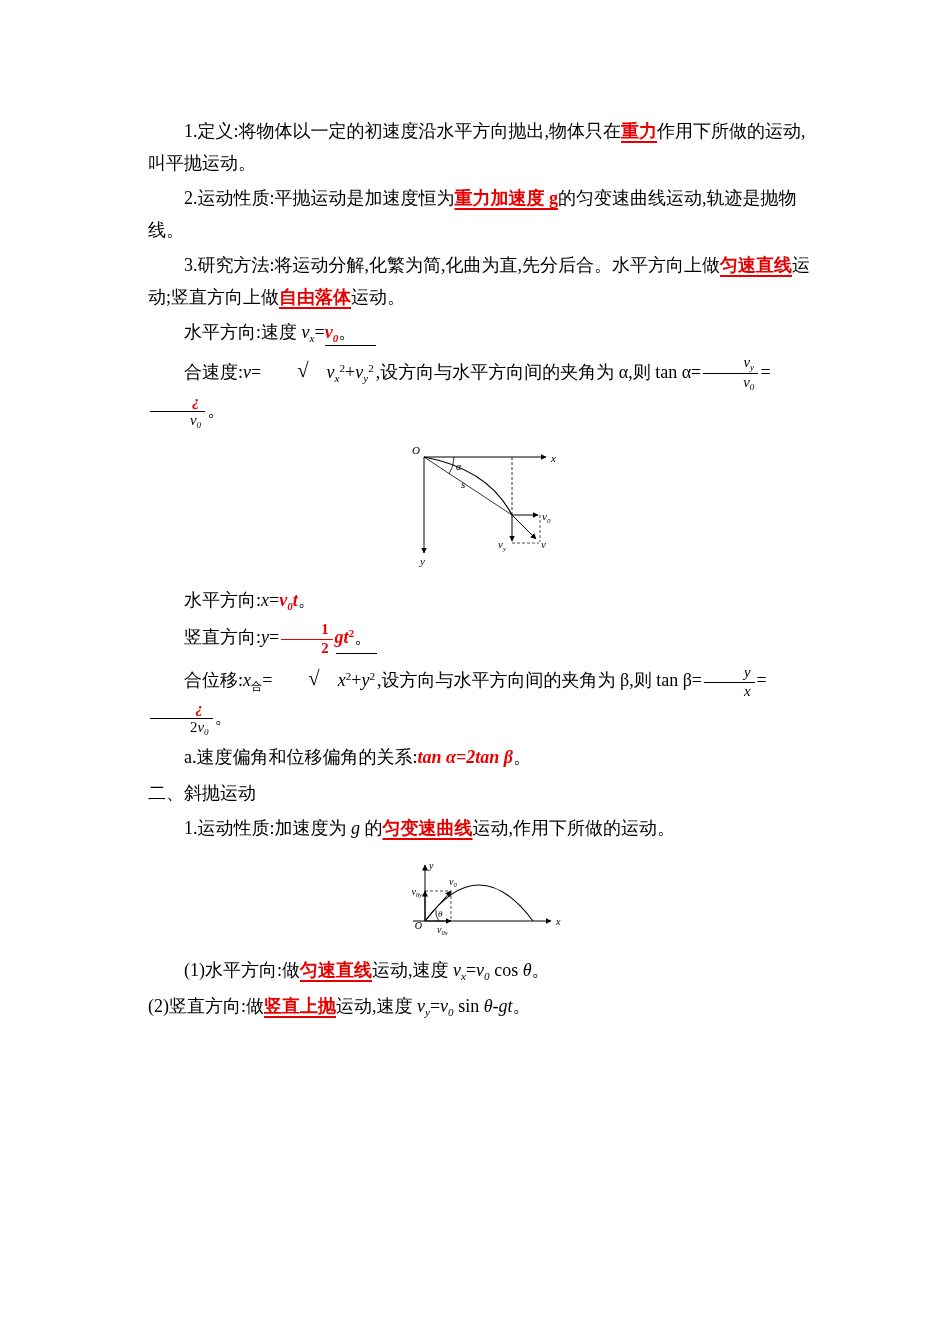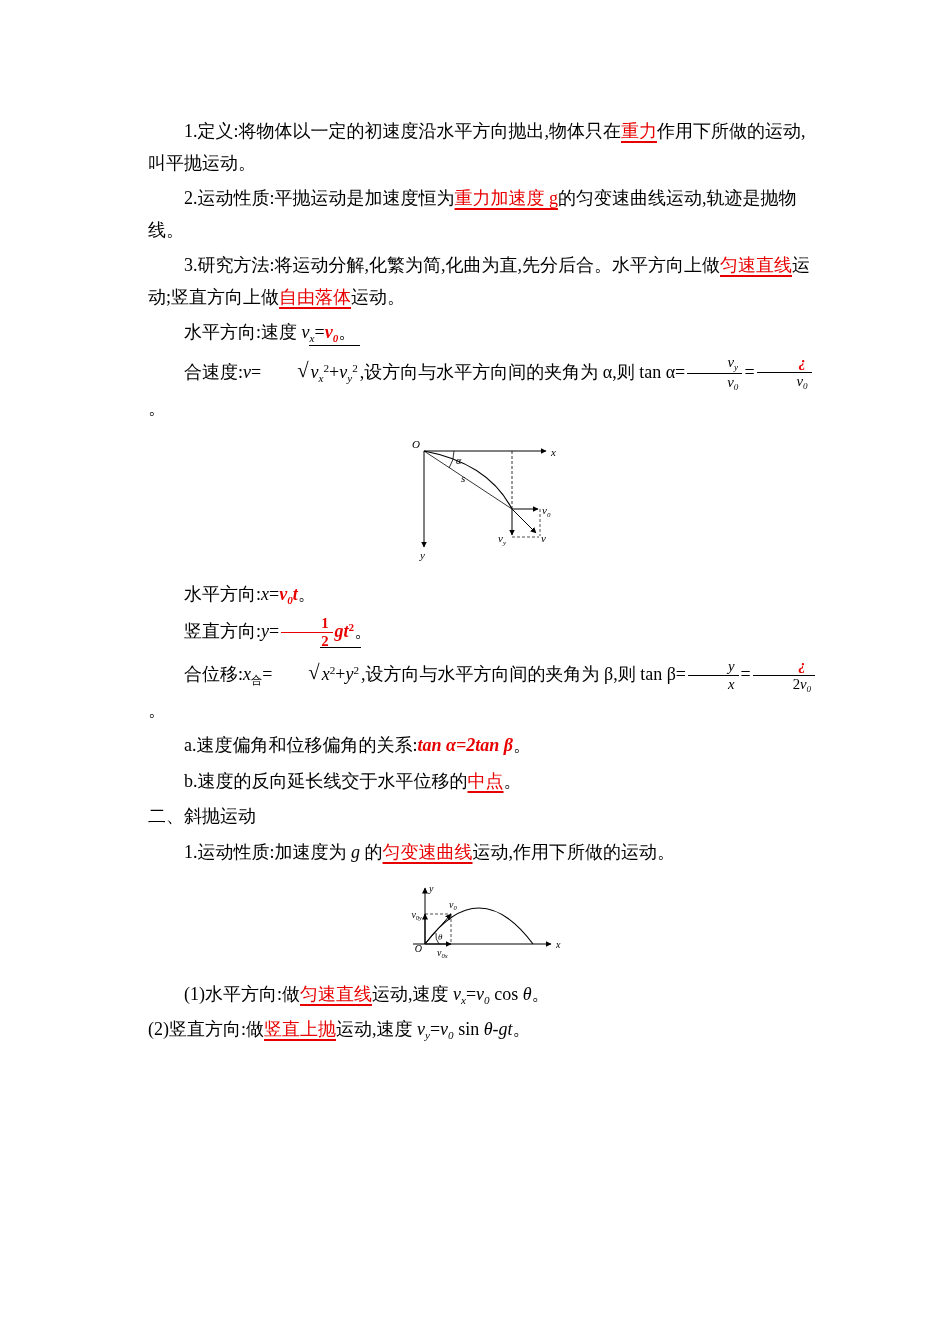--- a/index.html
+++ b/index.html
@@ -6,37 +6,37 @@
   html, body { background:#ffffff; }
   body {
     width:950px; height:1344px; overflow:hidden;
     font-family:"Liberation Serif","DejaVu Serif",serif;
     color:#000; font-size:18px;
   }
   .doc { padding:112px 128px 40px 148px; line-height:1.75; }
   .para { margin:4px 0; }
   .indent { text-indent:2em; }
   .key {
-    color:var(--red,#e80000); font-weight:normal;
+    color:var(--red,#e80000); font-weight:bold;
     text-decoration:underline; text-decoration-thickness:1.5px; text-underline-offset:4px;margin-top:20px;
   }
   .rb  { color:var(--red,#e80000); font-weight:bold; }
   .rbi { color:var(--red,#e80000); font-weight:bold; font-style:italic; }
   i { font-style:italic; }
   sub { font-size:0.62em; vertical-align:-0.35em; font-style:italic; }
   sub.up { font-style:normal; }
   sup { font-size:0.62em; vertical-align:0.55em; font-style:normal; }
   .frac {
     display:inline-block; vertical-align:middle; text-align:center;
     font-size:0.82em; line-height:1.2; margin:0 2px;
   }
   .frac .num, .frac .den { display:block; padding:0 4px; }
   .frac .num { border-bottom:1px solid currentColor; }
   .rad { display:inline-block; font-size:1.15em; transform:translateY(-1px); }
-  .radi { border-top:1px solid currentColor; padding:16px 2px; }
+  .radi { border-top:1px solid currentColor; padding:16px 2px;margin-left:16px; }
   .fig { text-align:center; margin:12px 0 8px 0; }
   .fig svg { display:inline-block; }
   .lbl { font-family:"Liberation Serif","DejaVu Serif",serif; font-style:italic; fill:#000; }
 </style>
 </head>
 <body>
 
 <div class="doc">
 
   <p class="para indent"><span>1.定义:将物体以一定的初速度沿水平方向抛出,物体只在</span><span class="key">重力</span><span>作用下所做的运动,叫平抛运动。</span></p>
@@ -83,21 +83,20 @@
 
   <p class="para indent"><span>水平方向:</span><i>x</i><span>=</span><span class="rbi"><i>v</i><sub>0</sub><i>t</i></span><span>。</span></p>
 
   <p class="para indent"><span>竖直方向:</span><i>y</i><span>=</span><span class="rb"><span class="frac"><span class="num">1</span><span class="den">2</span></span><i>gt</i><sup>2</sup></span><span>。</span></p>
 
   <p class="para indent"><span>合位移:</span><i>x</i><sub class="up">合</sub><span>=</span><span class="rad">√</span><span class="radi"><i>x</i><sup>2</sup><span>+</span><i>y</i><sup>2</sup></span><span>,设方向与水平方向间的夹角为 β,则  tan β=</span><span class="frac"><span class="num"><i>y</i></span><span class="den"><i>x</i></span></span><span>=</span><span class="frac"><span class="num"><span class="rbi">¿</span></span><span class="den"><span>2</span><i>v</i><sub>0</sub></span></span><span>。</span></p>
 
 
   <p class="para indent"><span>a.速度偏角和位移偏角的关系:</span><span class="rbi">tan α=2tan β</span><span>。</span></p>
 
-  <p class="para indent"><span>b.速度的反向延长线交于水平位移的</span><span class="key">中点</span><span>。</span></p>
 
 
   <p class="para"><span>二、斜抛运动</span></p>
 
   <p class="para indent"><span>1.运动性质:加速度为 </span><i>g</i><span> 的</span><span class="key">匀变速曲线</span><span>运动,作用下所做的运动。</span></p>
 
 
   <figure class="fig">
     <svg width="165" height="80" viewBox="0 0 165 80" xmlns="http://www.w3.org/2000/svg">
       <defs>

